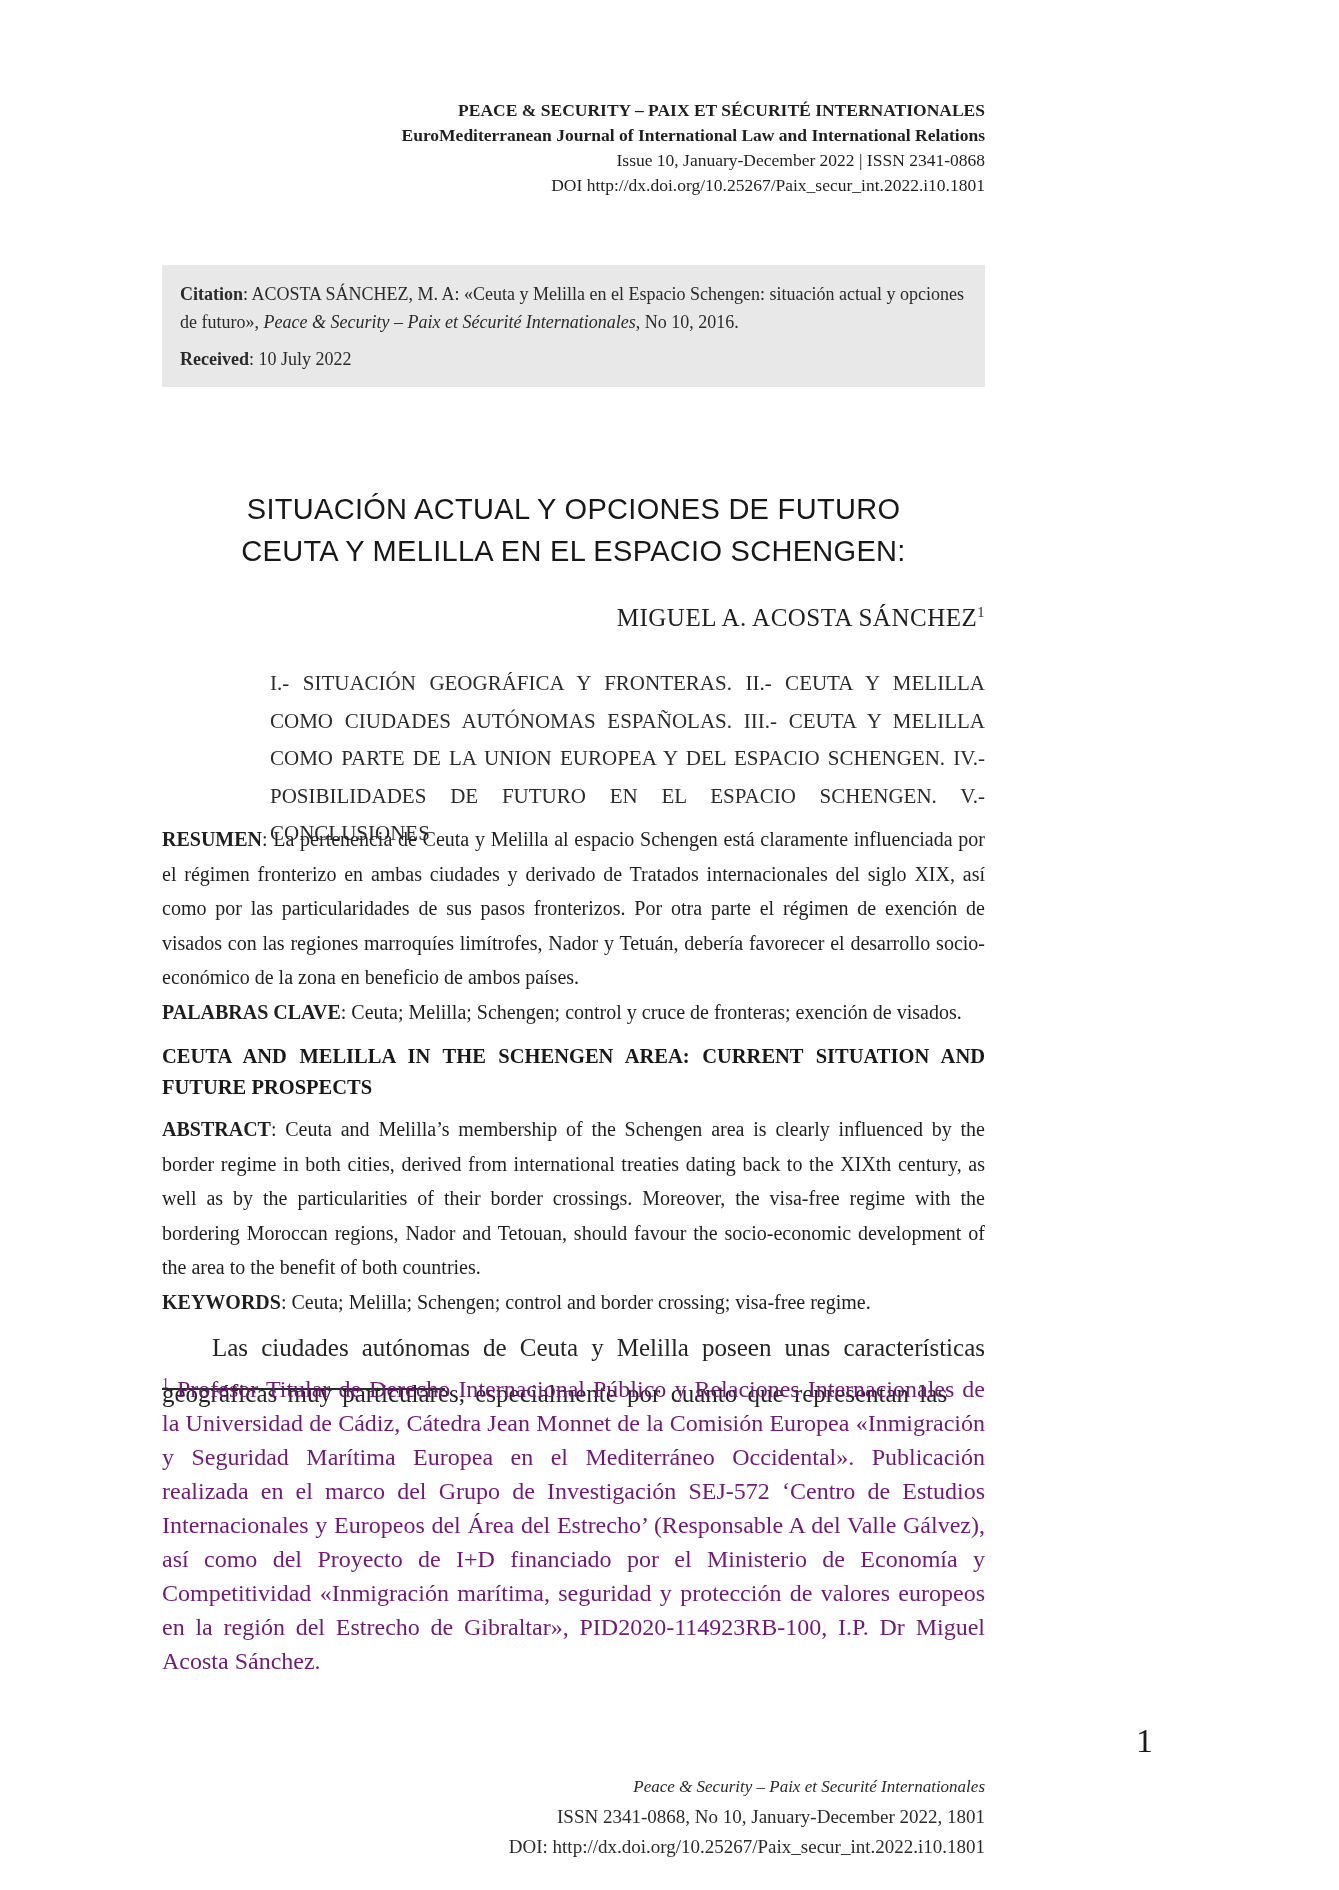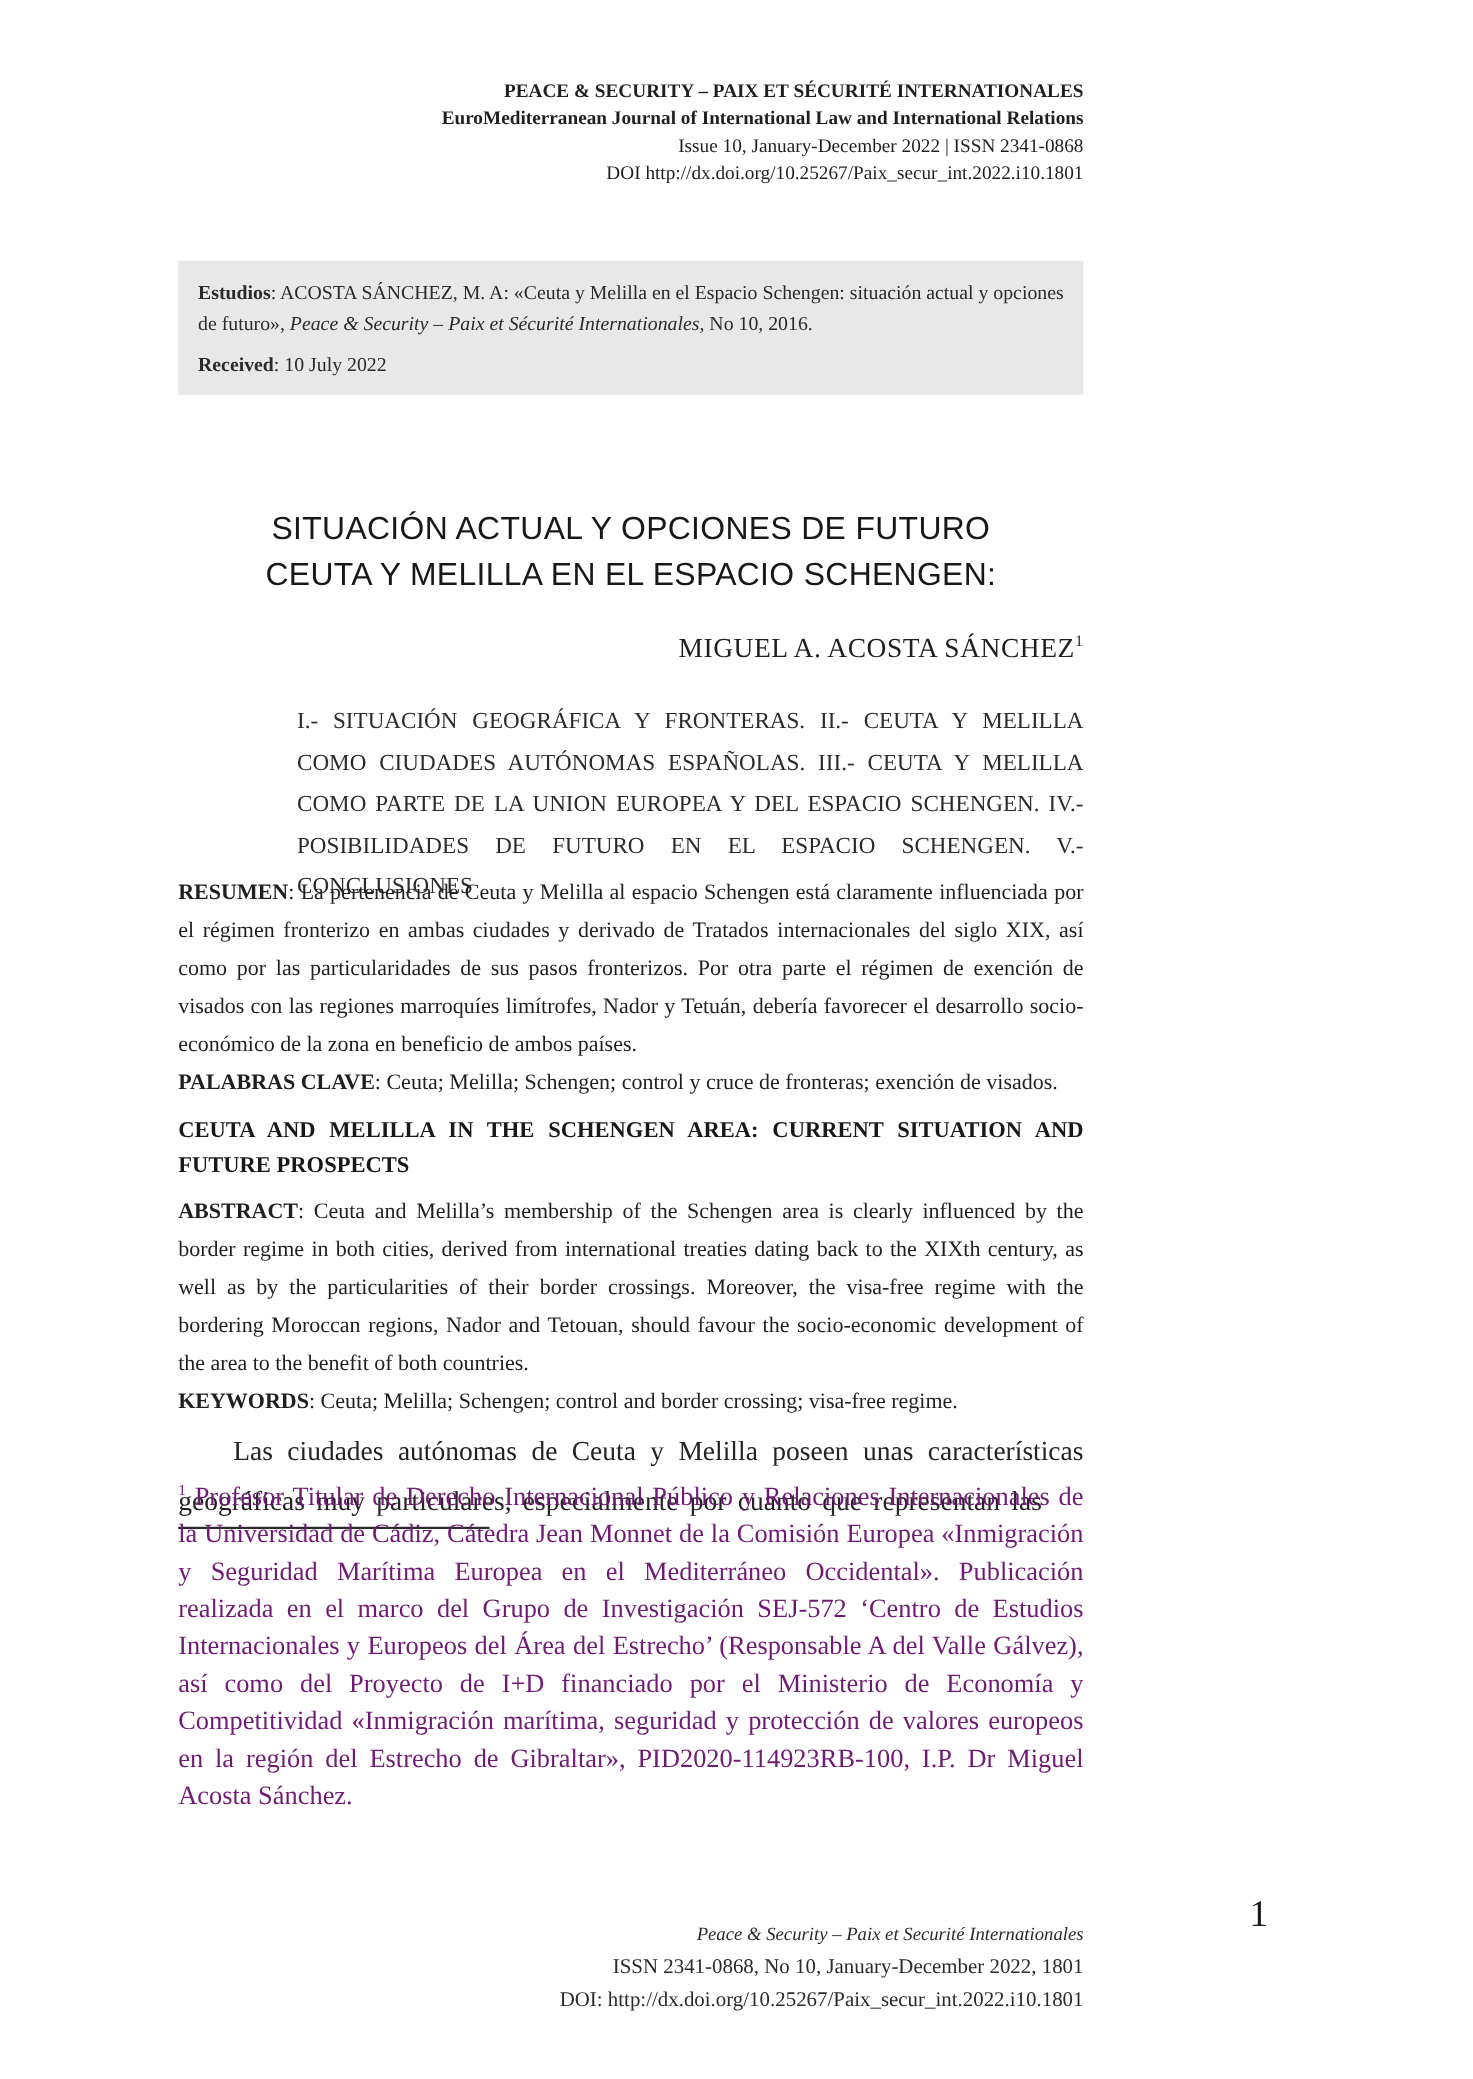--- a/index.html
+++ b/index.html
@@ -5,21 +5,21 @@
   html,body { margin:0; padding:0; background:#9a9a9a; }
   .page {
     position:relative;
     width:1339px; height:1890px;
     background:#ffffff;
     color:#1f1f1f;
     font-family:"Liberation Serif", serif;
     margin:0 auto;
     overflow:hidden;
   }
-  .col { position:absolute; left:162px; width:823px; }
+  .col { position:absolute; left:162px; width:823px;margin-top:28px; }
   p { margin:0; }
 
   .header-block { top:70px; text-align:right; font-size:17.5px; line-height:25px; }
   .hb-bold { font-weight:bold; }
 
   .citation-box {
     top:237px; background:#e8e8e8;
     padding:15px 18px 14px; box-sizing:border-box;
     font-size:18px; line-height:28px; color:#2a2a2a;
   }
@@ -67,21 +67,21 @@
 <div class="page">
 
   <div class="col header-block">
     <p class="hb-bold">PEACE &amp; SECURITY – PAIX ET SÉCURITÉ INTERNATIONALES</p>
     <p class="hb-bold">EuroMediterranean Journal of International Law and International Relations</p>
     <p>Issue 10, January-December 2022 | ISSN 2341-0868</p>
     <p>DOI http://dx.doi.org/10.25267/Paix_secur_int.2022.i10.1801</p>
   </div>
 
   <div class="col citation-box">
-    <p><span class="b">Estudios</span><span>: ACOSTA SÁNCHEZ, M. A: «Ceuta y Melilla en el Espacio Schengen: situación actual y opciones de futuro», </span><span class="i">Peace &amp; Security – Paix et Sécurité Internationales</span><span>, No 10, 2016.</span></p>
+    <p><span class="b">Citation</span><span>: ACOSTA SÁNCHEZ, M. A: «Ceuta y Melilla en el Espacio Schengen: situación actual y opciones de futuro», </span><span class="i">Peace &amp; Security – Paix et Sécurité Internationales</span><span>, No 10, 2016.</span></p>
     <p class="cb-meta"><span class="b">Received</span><span>: 10 July 2022</span></p>
   </div>
 
   <div class="col title-block">
     <p>SITUACIÓN ACTUAL Y OPCIONES DE FUTURO</p>
     <p>CEUTA Y MELILLA EN EL ESPACIO SCHENGEN:</p>
   </div>
 
   <div class="col author-block">
     <span>MIGUEL A. ACOSTA SÁNCHEZ</span><sup>1</sup>

